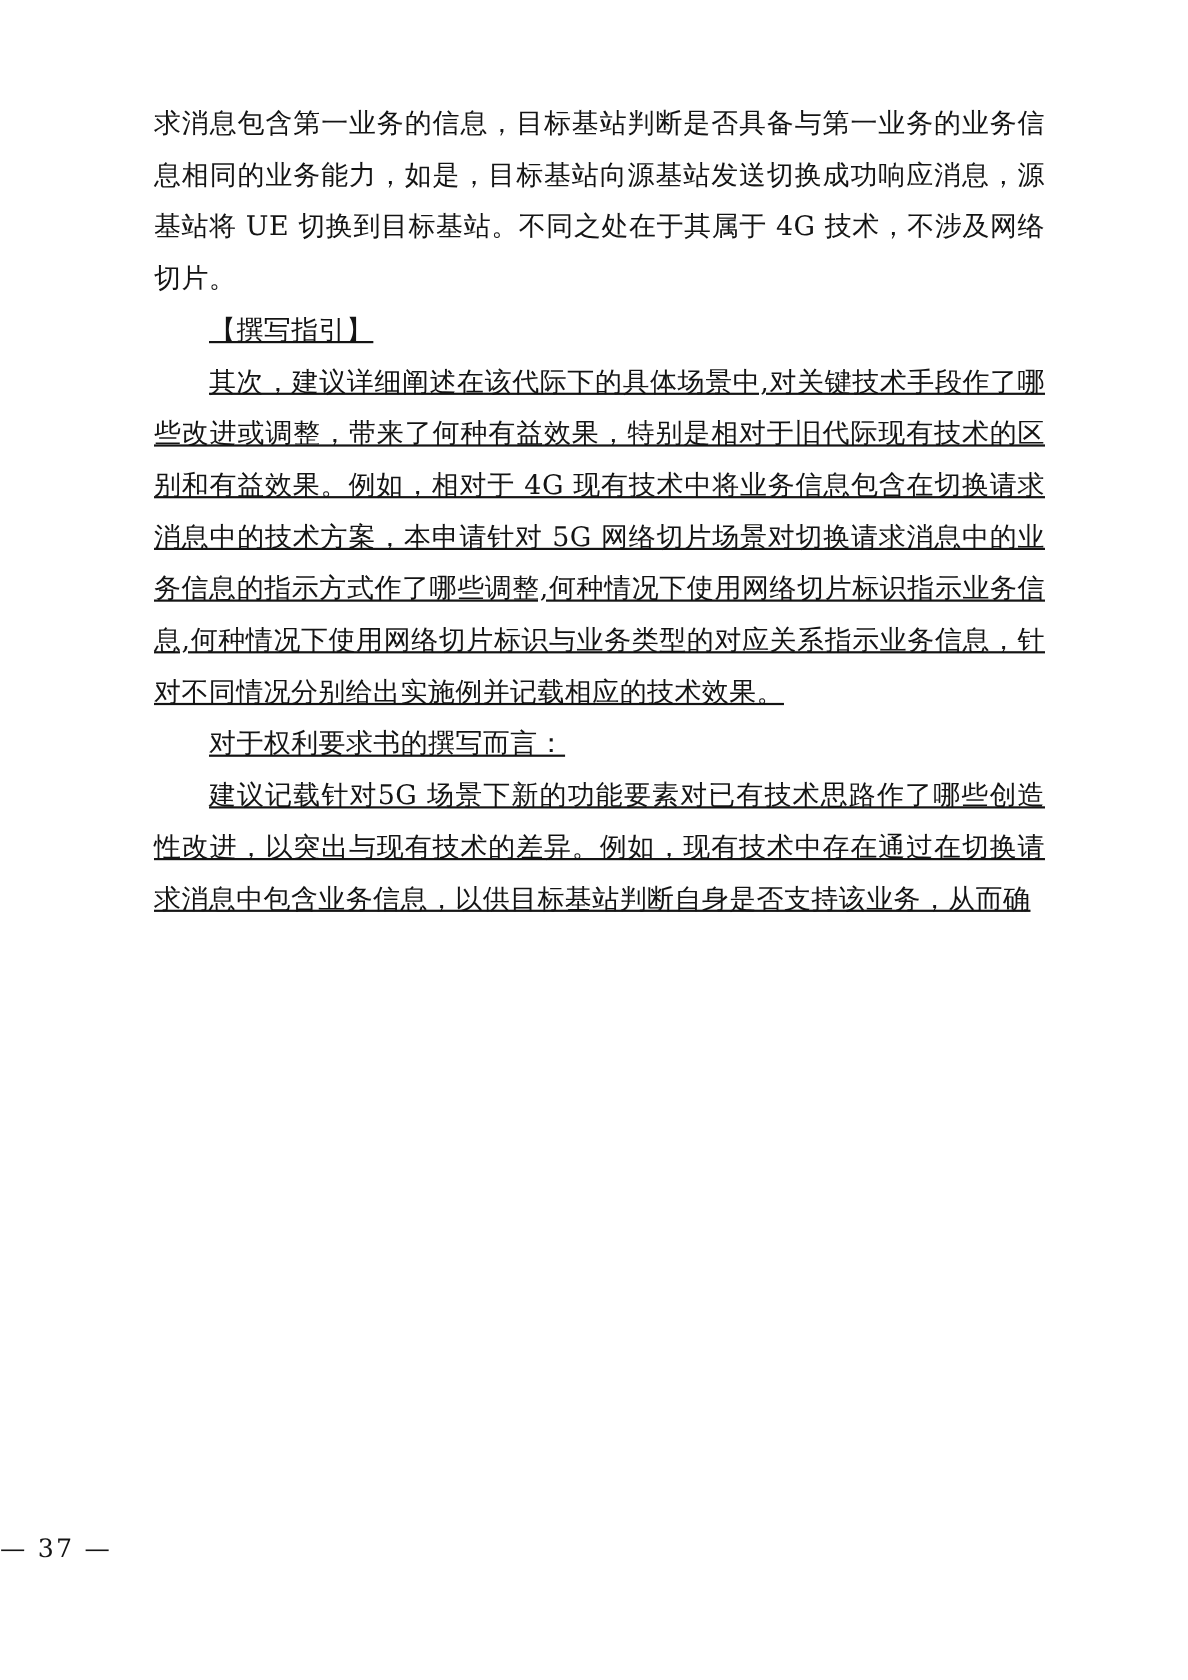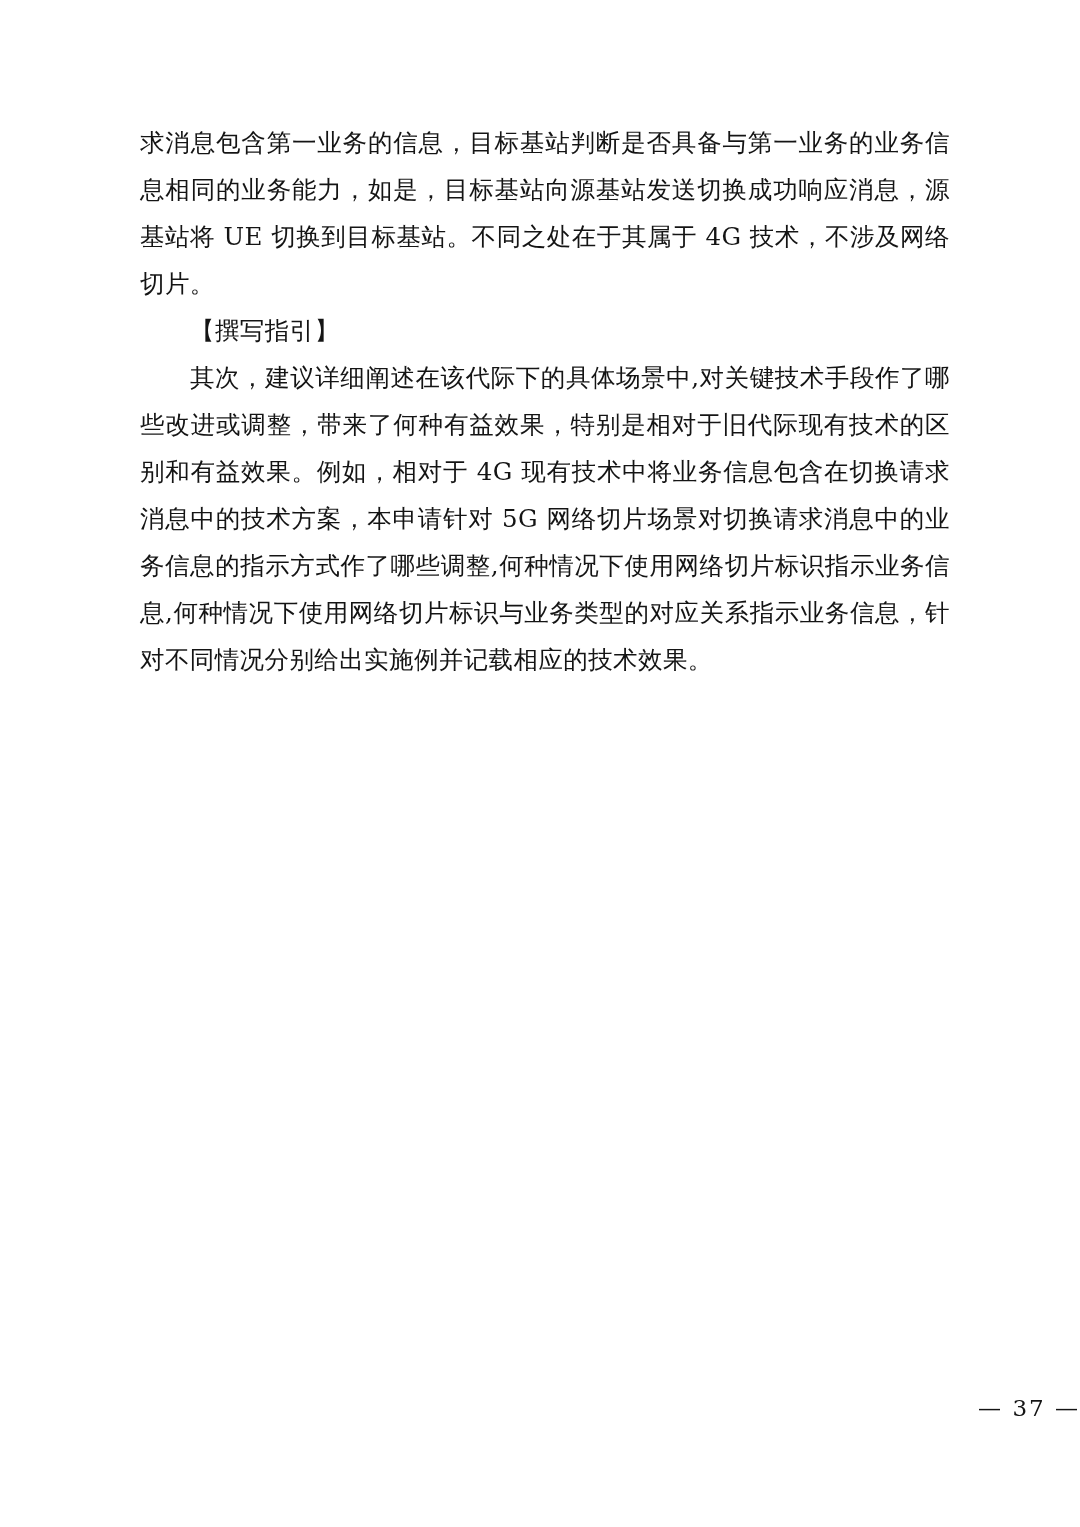--- a/index.html
+++ b/index.html
@@ -11,61 +11,64 @@
     width: 1080px;
     height: 1527px;
     font-family: "DejaVu Serif", "Liberation Serif", serif;
     color: #111111;
     position: relative;
   }
   .page {
     box-sizing: border-box;
     width: 1080px;
     height: 1527px;
-    padding: 119px 130px 0 140px;
+    padding: 88px 130px 0 140px;
     position: relative;
   }
   .para {
     font-size: 24.5px;
     line-height: 47px;
     text-align: justify;
     text-justify: inter-ideograph;
     letter-spacing: 0.4px;
     margin: 0;
     color: #141414;
   }
   .indent2 {
     text-indent: 50px;
+    text-decoration: underline;
   }
   .noindent {
     text-indent: 0;
   }
   .page-number {
     position: absolute;
     left: 0;
     right: 0;
     bottom: 106px;
-    text-align: right;
+    text-align: left;
     font-size: 23px;
     letter-spacing: 2px;
     color: #141414;
     font-family: "DejaVu Serif", "Liberation Serif", serif;
   }
 </style>
 </head>
 <body>
 
 <div class="page">
 
   <p class="para noindent">求消息包含第一业务的信息，目标基站判断是否具备与第一业务的业务信息相同的业务能力，如是，目标基站向源基站发送切换成功响应消息，源基站将 UE 切换到目标基站。不同之处在于其属于 4G 技术，不涉及网络切片。</p>
 
   <p class="para indent2">【撰写指引】</p>
 
 
 
 
   <p class="para indent2">其次，建议详细阐述在该代际下的具体场景中,对关键技术手段作了哪些改进或调整，带来了何种有益效果，特别是相对于旧代际现有技术的区别和有益效果。例如，相对于 4G 现有技术中将业务信息包含在切换请求消息中的技术方案，本申请针对 5G 网络切片场景对切换请求消息中的业务信息的指示方式作了哪些调整,何种情况下使用网络切片标识指示业务信息,何种情况下使用网络切片标识与业务类型的对应关系指示业务信息，针对不同情况分别给出实施例并记载相应的技术效果。</p>
 
+  <p class="para indent2">对于权利要求书的撰写而言：</p>
 
+  <p class="para indent2">建议记载针对5G 场景下新的功能要素对已有技术思路作了哪些创造性改进，以突出与现有技术的差异。例如，现有技术中存在通过在切换请求消息中包含业务信息，以供目标基站判断自身是否支持该业务，从而确</p>
 
   <div class="page-number">— 37 —</div>
 
 </div>
 
 </body></html>

